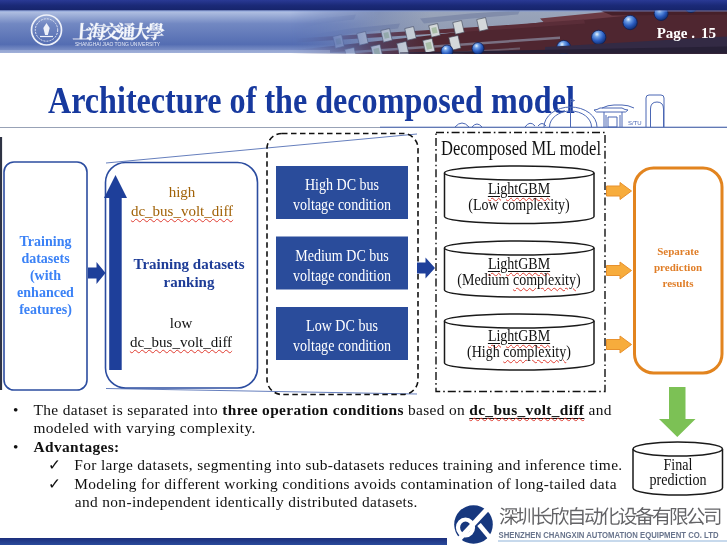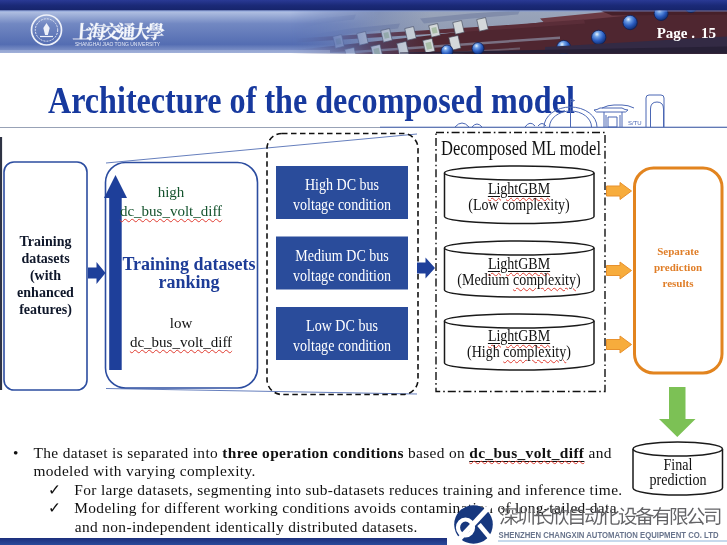--- a/index.html
+++ b/index.html
@@ -168,43 +168,44 @@
   <polygon points="606.5,339.5 620,339.5 620,336 631.5,344.5 620,353 620,349.5 606.5,349.5"></polygon>
  </g>
  <rect x="634.5" y="168" width="87.5" height="205" rx="19" fill="#fff" stroke="#e2841f" stroke-width="3"></rect>
  <polygon points="669,387 685.5,387 685.5,419 695.5,419 677.3,437 659,419 669,419" fill="#7cc155"></polygon>
  <g fill="#fff" stroke="#1a1a1a" stroke-width="1.5">
   <path d="M633 449 L633 488 A44.75 7 0 0 0 722.5 488 L722.5 449"></path>
   <ellipse cx="677.75" cy="449" rx="44.75" ry="7"></ellipse>
  </g>
 </svg>
 
-<div class="abs ctr" style="left:4px;top:234.4px;width:83px;font-size:14px;line-height:16.8px;font-weight:bold;color:#0f172a;">Training<br>datasets<br>(with<br>enhanced<br>features)</div>
-
-<div class="abs ctr" style="left:116px;top:183.4px;width:110px;font-size:15px;line-height:19px;color:#14532d;">high<br><span class="wavy">dc_bus_volt_diff</span></div>
-<div class="abs ctr" style="left:121px;top:255.4px;width:136px;font-size:18px;line-height:18px;font-weight:bold;color:#1d3c97;">Training datasets<br>ranking</div>
+<div class="abs ctr" style="left:4px;top:234.4px;width:83px;font-size:14px;line-height:16.8px;font-weight:bold;color:#3b82f6;">Training<br>datasets<br>(with<br>enhanced<br>features)</div>
+
+<div class="abs ctr" style="left:127px;top:183.4px;width:110px;font-size:15px;line-height:19px;color:#a16207;">high<br><span class="wavy">dc_bus_volt_diff</span></div>
+<div class="abs ctr" style="left:121px;top:255.4px;width:136px;font-size:15px;line-height:18px;font-weight:bold;color:#1d3c97;">Training datasets<br>ranking</div>
 <div class="abs ctr" style="left:126px;top:314px;width:110px;font-size:15px;line-height:19px;color:#111;">low<br><span class="wavy">dc_bus_volt_diff</span></div>
 
 <div class="abs ctr" style="left:276px;top:175.3px;width:132px;font-size:16.4px;line-height:20px;color:#fff;transform:scaleX(0.857);">High DC bus<br>voltage condition</div>
 <div class="abs ctr" style="left:276px;top:245.8px;width:132px;font-size:16.4px;line-height:20px;color:#fff;transform:scaleX(0.857);">Medium DC bus<br>voltage condition</div>
 <div class="abs ctr" style="left:276px;top:316.3px;width:132px;font-size:16.4px;line-height:20px;color:#fff;transform:scaleX(0.857);">Low DC bus<br>voltage condition</div>
 
 <div class="abs" style="left:441px;top:136.6px;font-size:21.8px;line-height:22px;color:#111;white-space:nowrap;transform:scaleX(0.758);transform-origin:0 0;">Decomposed ML model</div>
 
 <div class="abs ctr" style="left:444px;top:180.7px;width:150px;font-size:16px;line-height:16.5px;color:#111;transform:scaleX(0.875);"><span style="text-decoration:underline;text-decoration-thickness:1px;text-underline-offset:2px;"><span class="wavy" style="text-underline-offset:3px;text-decoration-thickness:0.7px;">LightGBM</span></span><br>(Low complexity)</div>
 <div class="abs ctr" style="left:444px;top:255.7px;width:150px;font-size:16px;line-height:16.5px;color:#111;transform:scaleX(0.875);"><span style="text-decoration:underline;text-decoration-thickness:1px;text-underline-offset:2px;"><span class="wavy" style="text-underline-offset:3px;text-decoration-thickness:0.7px;">LightGBM</span></span><br>(Medium <span class="wavy">complexity</span>)</div>
 <div class="abs ctr" style="left:444px;top:327.7px;width:150px;font-size:16px;line-height:16.5px;color:#111;transform:scaleX(0.875);"><span style="text-decoration:underline;text-decoration-thickness:1px;text-underline-offset:2px;"><span class="wavy" style="text-underline-offset:3px;text-decoration-thickness:0.7px;">LightGBM</span></span><br>(High <span class="wavy">complexity</span>)</div>
 
 <div class="abs ctr" style="left:634px;top:242.9px;width:88px;font-size:11px;line-height:16px;font-weight:bold;color:#e07e28;">Separate<br>prediction<br>results</div>
 
 <div class="abs ctr" style="left:633px;top:456.7px;width:90px;font-size:16px;line-height:15.5px;color:#111;transform:scaleX(0.88);">Final<br>prediction</div>
 
-<div class="abs" style="left:13px;top:400.5px;width:700px;font-size:15.4px;line-height:18.6px;color:#101010;letter-spacing:0.35px;margin-top:43px;">
+<div class="abs" style="left:13px;top:400.5px;width:700px;font-size:15.4px;line-height:18.6px;color:#101010;letter-spacing:0.35px;">
 <div>•<span style="display:inline-block;width:14.8px;"></span>The dataset is separated into <b>three operation conditions</b> based on <b style="text-decoration:underline;text-underline-offset:3px;"><span class="wavy">dc_bus_volt_diff</span></b> and<br>
 <span style="display:inline-block;width:20.5px;"></span>modeled with varying complexity.</div>
+<div>•<span style="display:inline-block;width:14.8px;"></span><b>Advantages:</b></div>
 <div><span style="display:inline-block;width:35px;"></span>✓<span style="display:inline-block;width:13px;"></span>For large datasets, segmenting into sub-datasets reduces training and inference time.<br>
 <span style="display:inline-block;width:35px;"></span>✓<span style="display:inline-block;width:13px;"></span>Modeling for different working conditions avoids contamination of long-tailed data<br>
 <span style="display:inline-block;width:61.8px;"></span>and non-independent identically distributed datasets.</div>
 </div>
 
 <div class="abs" style="left:0;top:538px;width:447px;height:7px;background:linear-gradient(180deg,#1c2f7c,#2a4a9b);"></div>
 
 <svg class="abs" style="left:450px;top:500px" width="277" height="45" viewBox="450 500 277 45">
  <circle cx="473.5" cy="524.5" r="19.3" fill="#16377e"></circle>
  <g stroke="#fff" fill="none">

